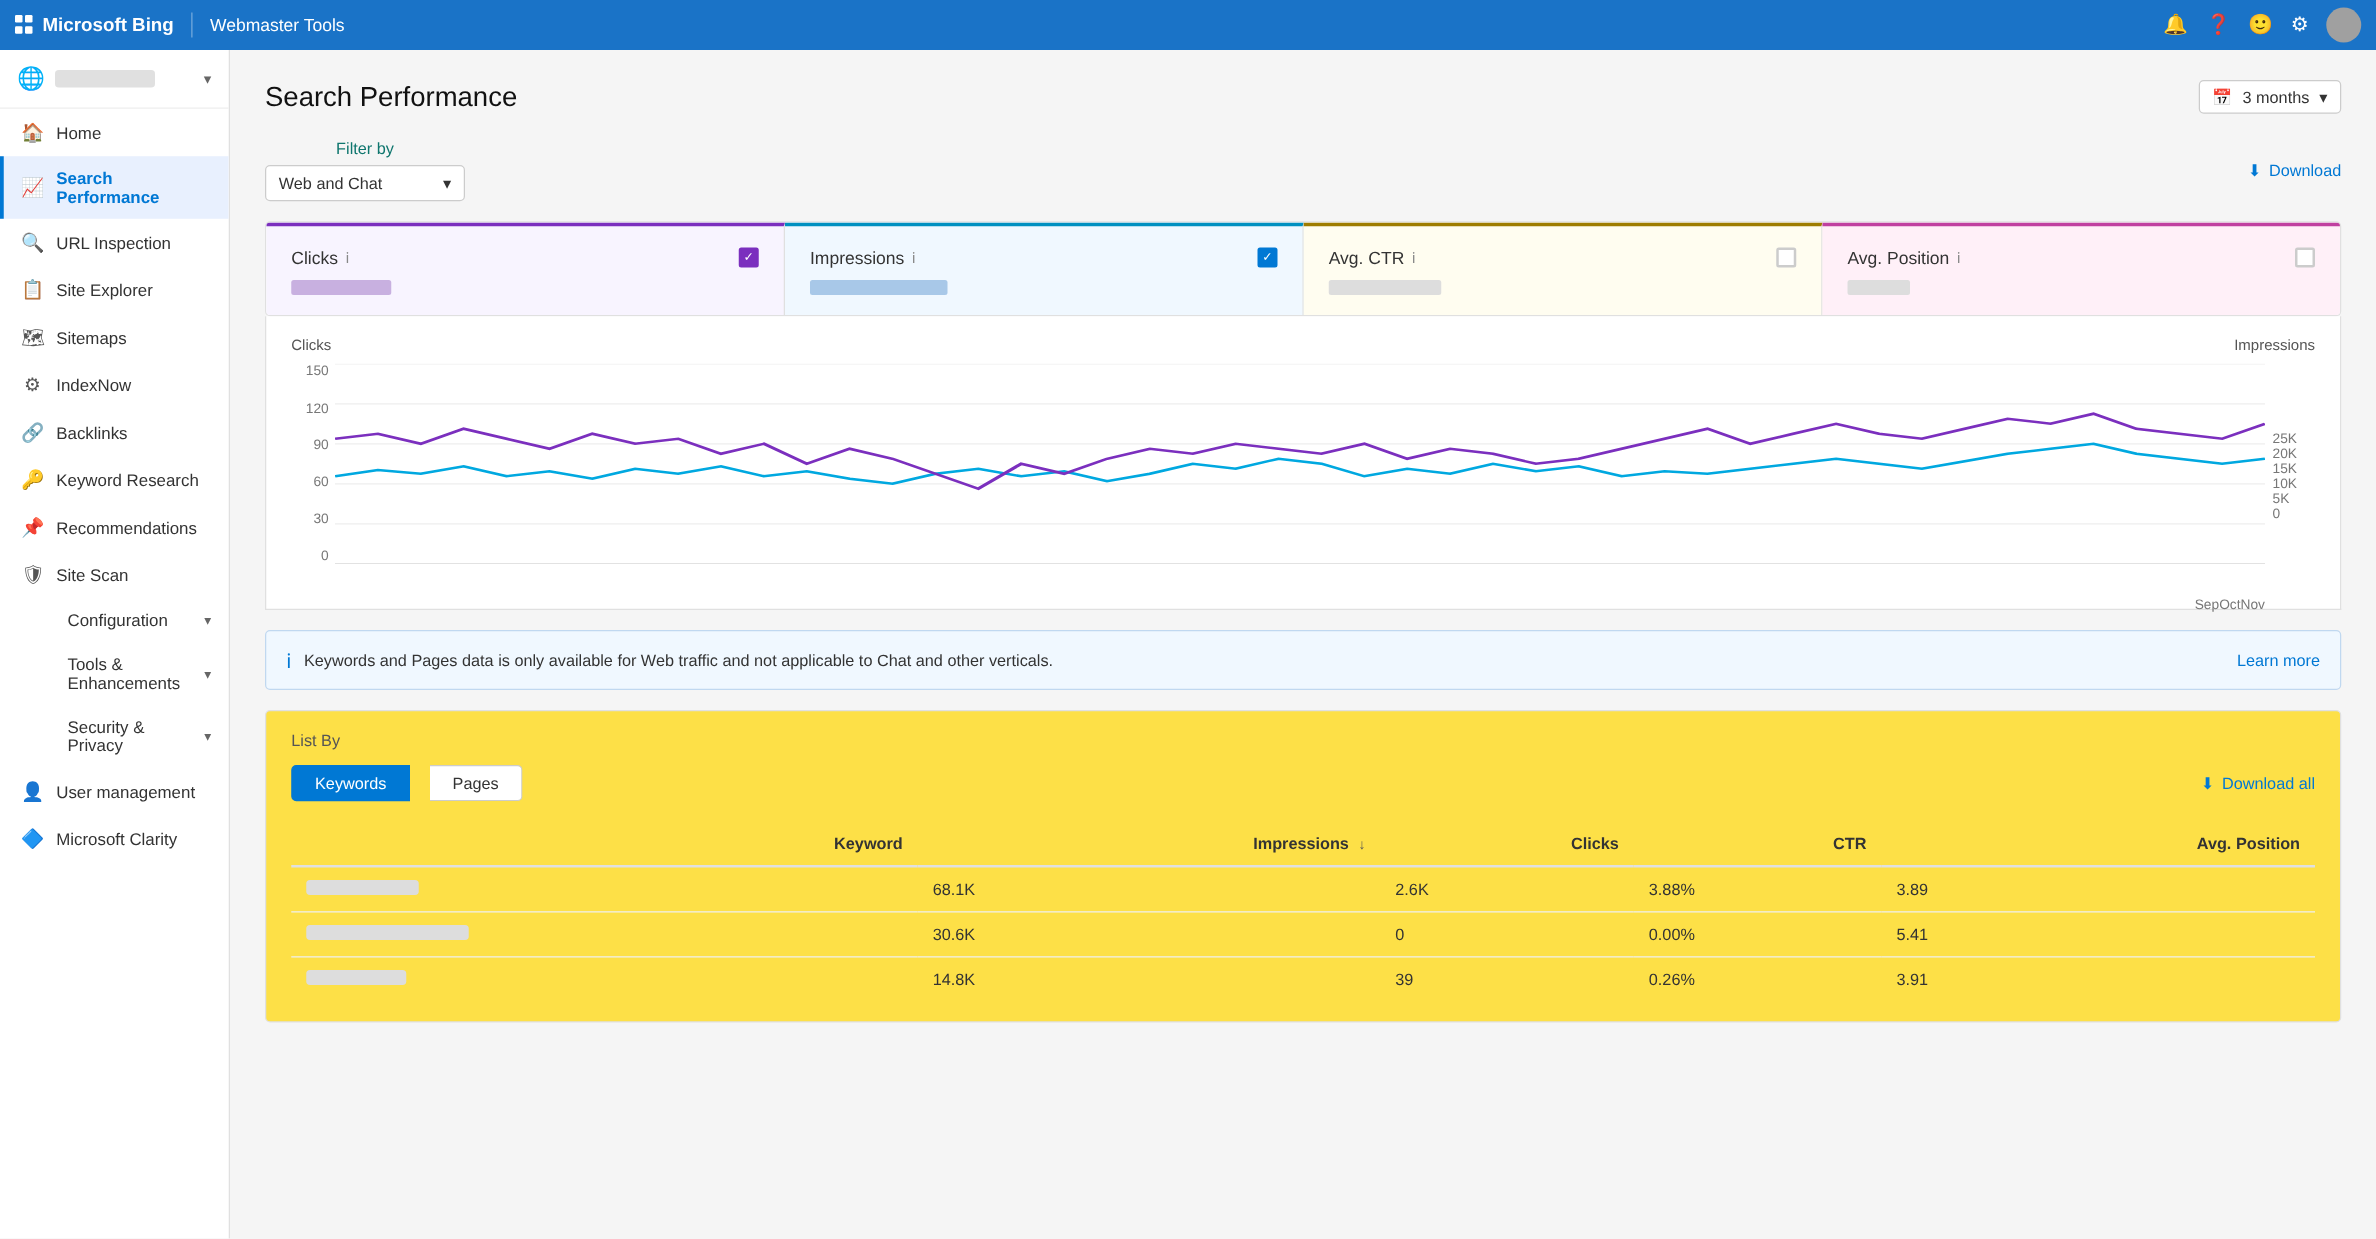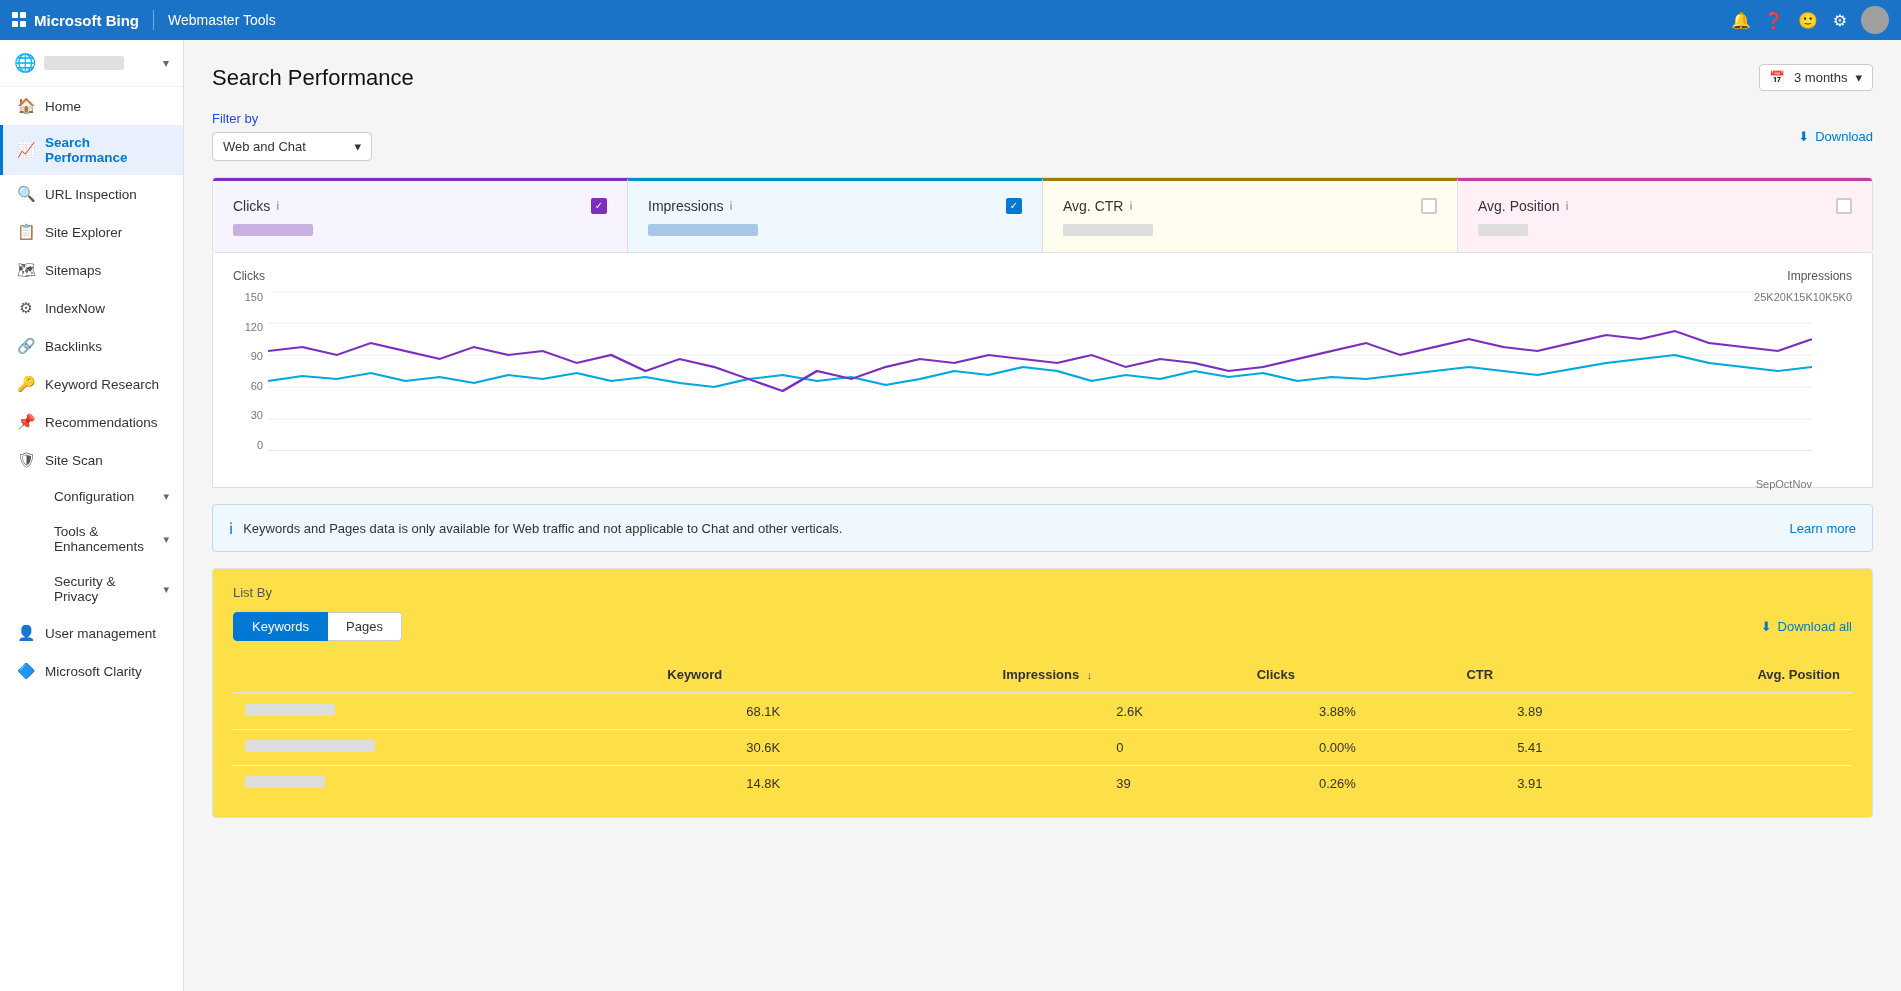--- a/index.html
+++ b/index.html
@@ -103,21 +103,21 @@
       font-size: 13px;
     }
 
     
     .filter-row {
       display: flex;
       align-items: center;
       justify-content: space-between;
       margin-bottom: 16px;
     }
-    .filter-label { font-size: 13px; color: #1d4ed8; margin-bottom: 6px; }
+    .filter-label { font-size: 13px; color: #0f766e; margin-bottom: 6px; text-align: center; }
     .filter-select {
       border: 1px solid #ccc;
       border-radius: 4px;
       padding: 6px 10px;
       background: white;
       font-size: 13px;
       cursor: pointer;
       display: flex;
       align-items: center;
       gap: 8px;
@@ -253,21 +253,21 @@
       margin-bottom: 16px;
     }
     .info-banner-icon { color: #0078d4; font-size: 16px; }
     .info-banner-link { color: #0078d4; cursor: pointer; margin-left: auto; white-space: nowrap; }
 
     
     .list-section { background: #fde047; border: 1px solid #e0e0e0; border-radius: 4px; padding: 16px 20px; }
     .list-by-label { font-size: 13px; color: #555; margin-bottom: 12px; }
 
     .tab-row { display: flex; align-items: center; justify-content: space-between; margin-bottom: 16px; }
-    .tab-group { display: flex; gap: 0; }
+    .tab-group { display: flex; gap: 16px; }
     .tab-btn {
       padding: 6px 18px;
       border: 1px solid #ccc;
       background: white;
       cursor: pointer;
       font-size: 13px;
       color: #333;
     }
     .tab-btn:first-child { border-radius: 4px 0 0 4px; }
     .tab-btn:last-child { border-radius: 0 4px 4px 0; border-left: none; }
@@ -487,21 +487,21 @@
 
         <div class="chart-y-labels-left">
           <span>150</span>
           <span>120</span>
           <span>90</span>
           <span>60</span>
           <span>30</span>
           <span>0</span>
         </div>
 
-        <div class="chart-y-labels-right" style="right:0;top:0;bottom:0;position:absolute;display:flex;flex-direction:row;justify-content:flex-end;font-size:11px;color:#777;width:38px;padding-left:4px;">
+        <div class="chart-y-labels-right" style="right:0;top:0;bottom:0;position:absolute;display:flex;flex-direction:column;justify-content:center;font-size:11px;color:#777;width:38px;padding-left:4px;">
           <span>25K</span>
           <span>20K</span>
           <span>15K</span>
           <span>10K</span>
           <span>5K</span>
           <span>0</span>
         </div>
 
         <div class="chart-svg-wrap">
           <svg width="100%" height="160" viewBox="0 0 900 160" preserveAspectRatio="none">

